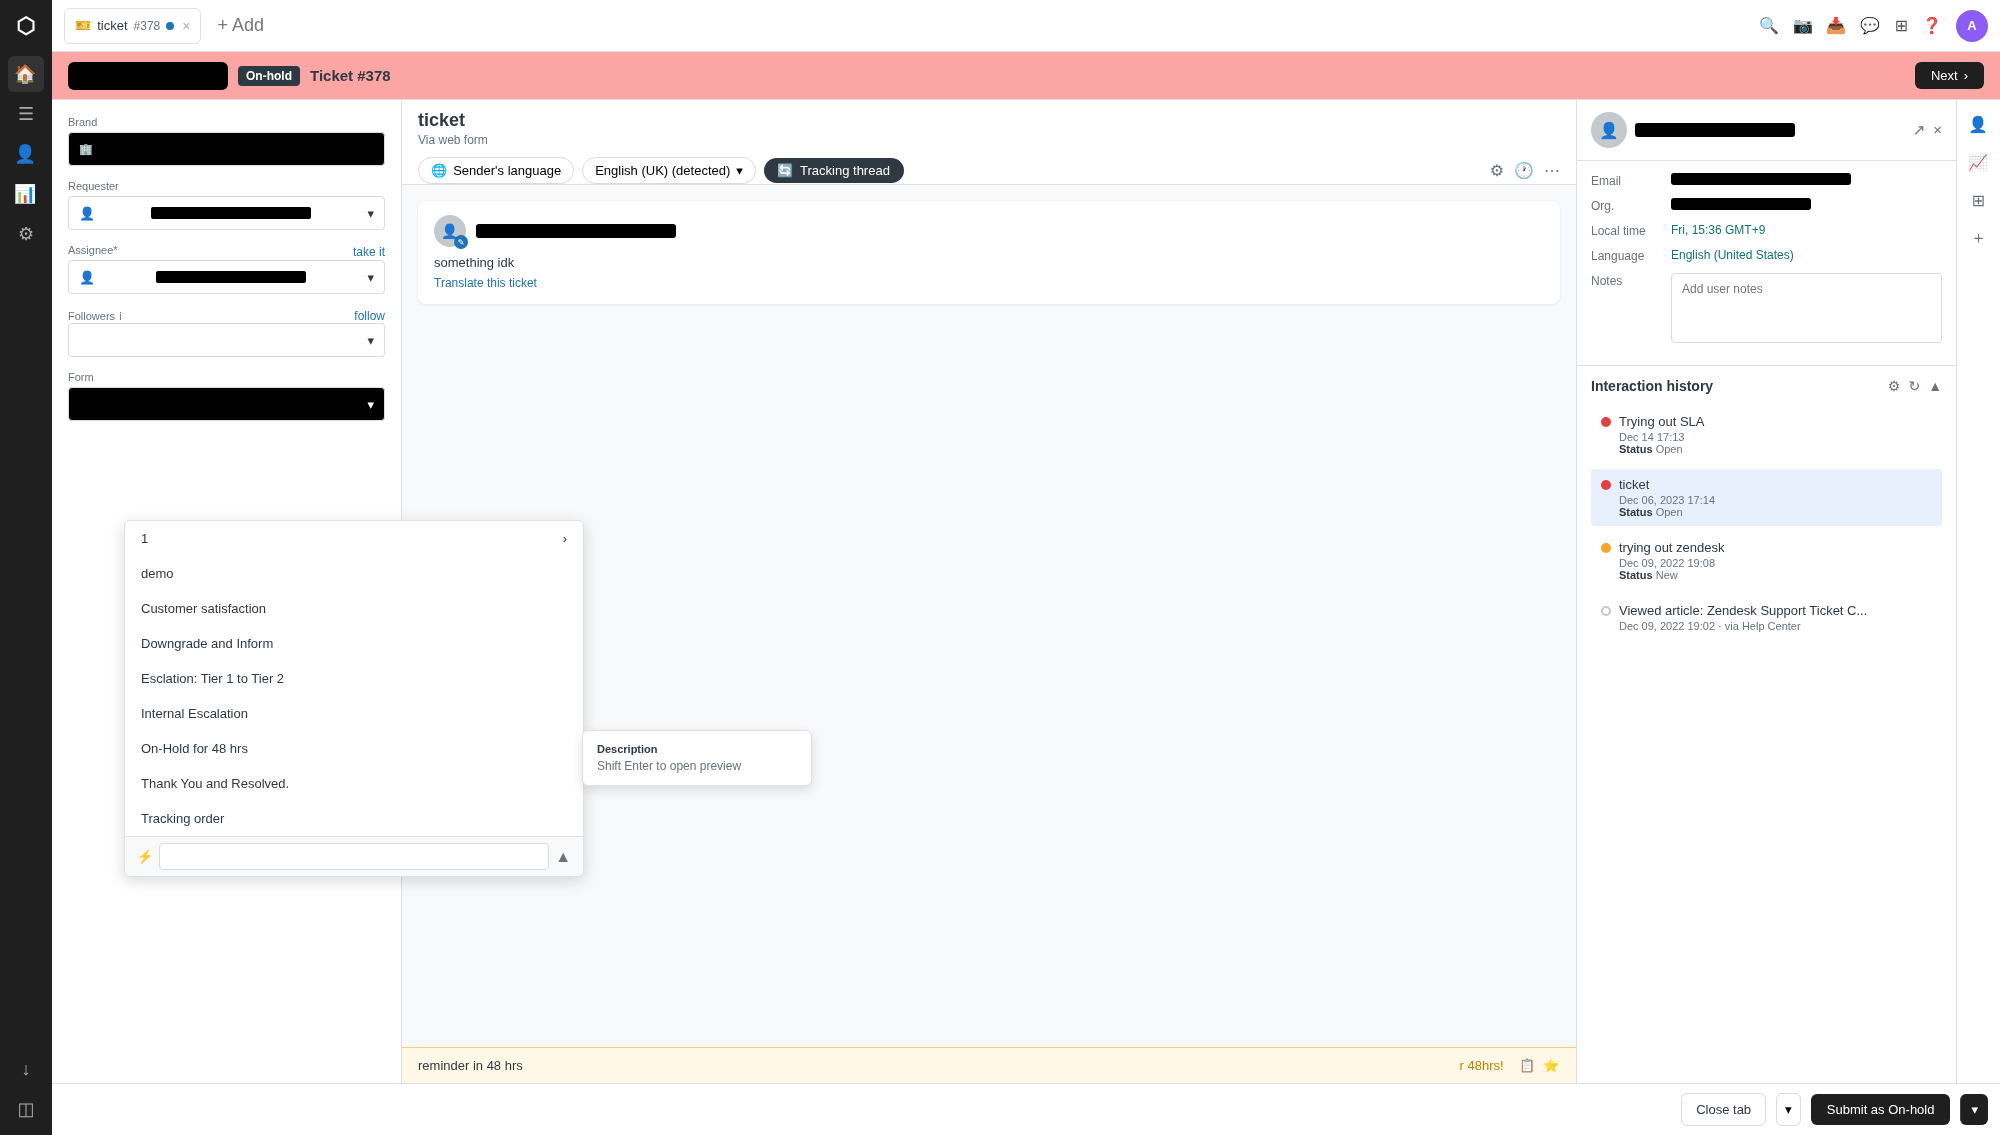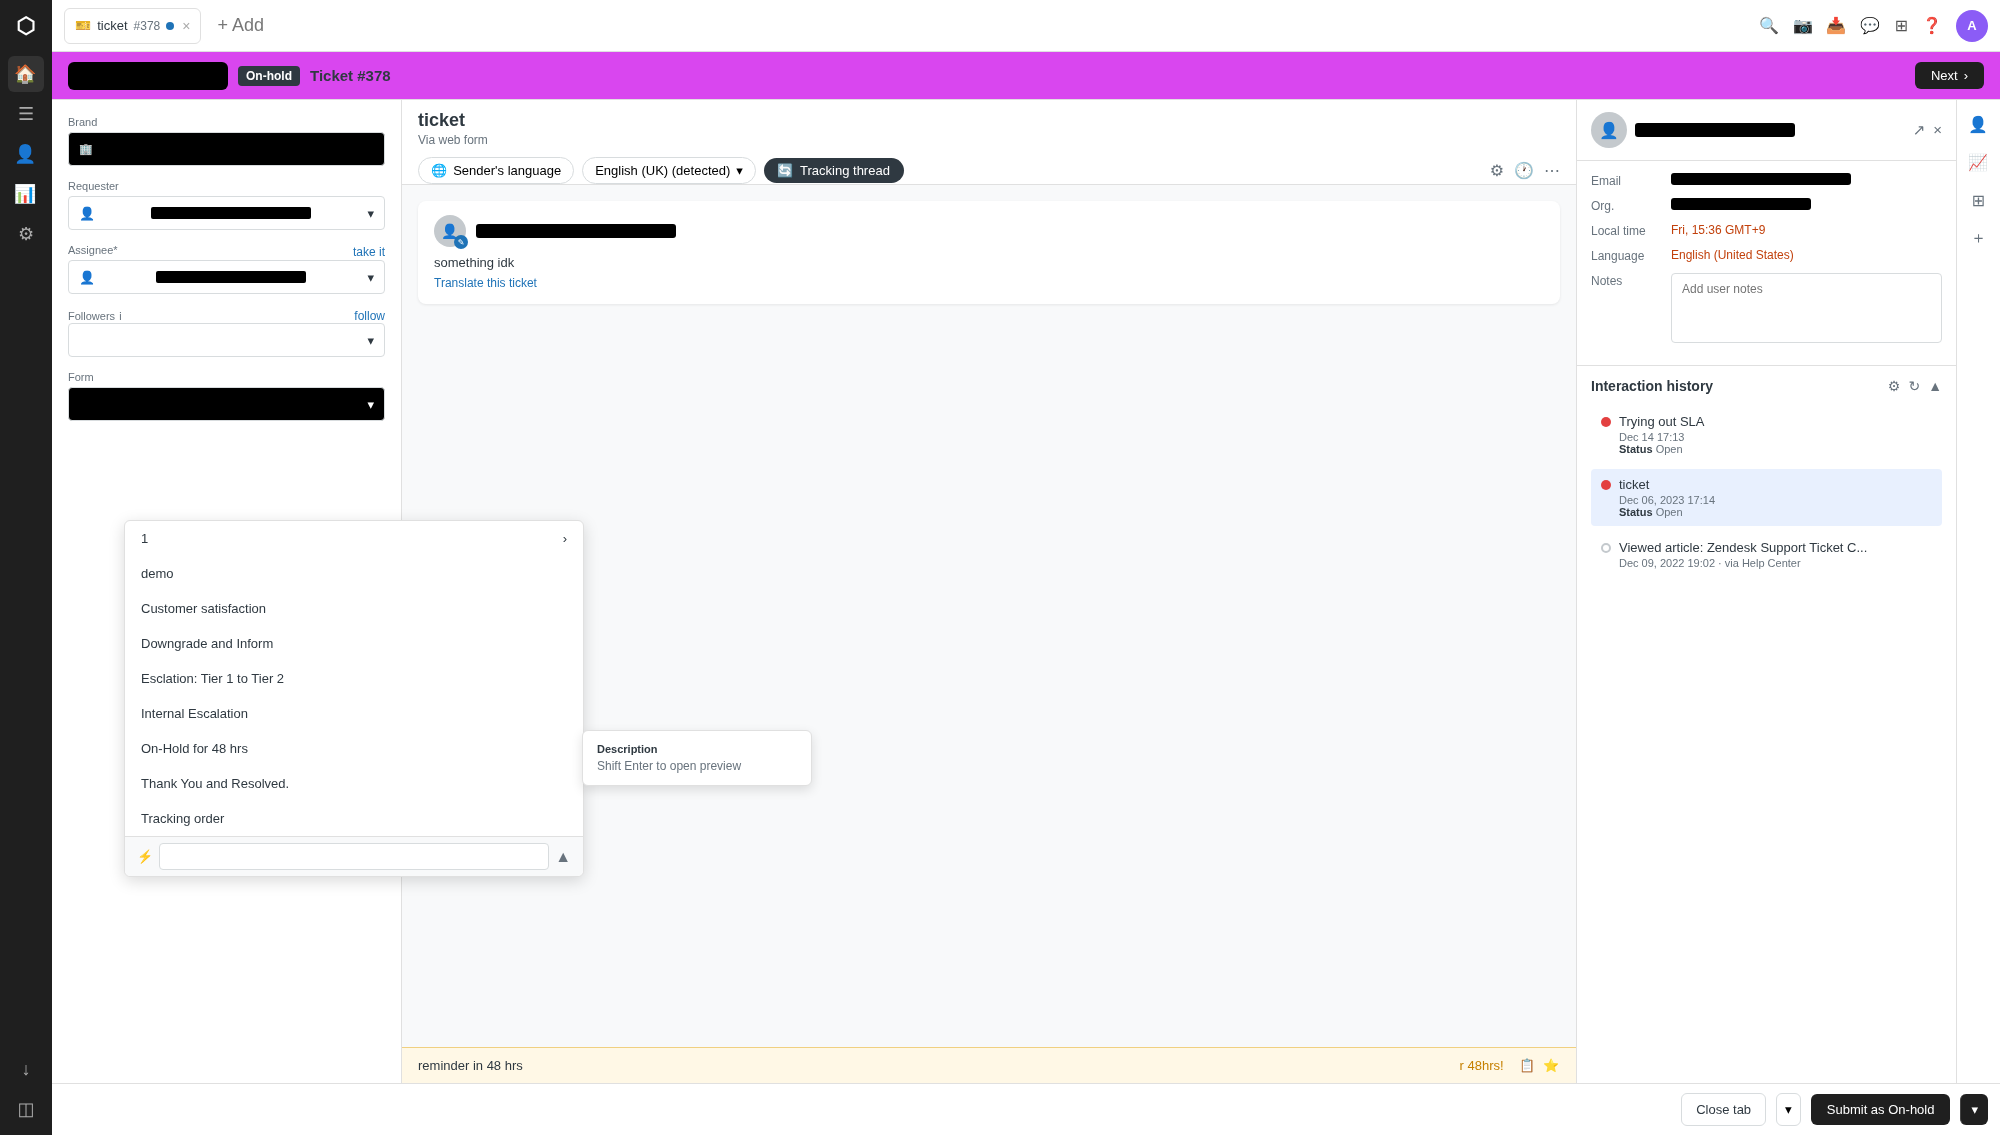--- a/index.html
+++ b/index.html
@@ -22,21 +22,21 @@
     .tab-item { display: flex; align-items: center; gap: 6px; background: #fff; border: 1px solid #e0e0e0; border-radius: 6px; padding: 4px 10px; cursor: pointer; font-size: 13px; height: 36px; }
     .tab-dot { width: 8px; height: 8px; border-radius: 50%; background: #1f73b7; flex-shrink: 0; }
     .tab-close { color: #aaa; cursor: pointer; font-size: 14px; margin-left: 2px; }
     .add-tab { background: none; border: none; cursor: pointer; color: #777; font-size: 18px; padding: 4px 8px; }
     .top-bar-spacer { flex: 1; }
     .top-bar-icons { display: flex; align-items: center; gap: 14px; color: #555; }
     .top-bar-icon { cursor: pointer; font-size: 16px; }
     .avatar-circle { width: 32px; height: 32px; border-radius: 50%; background: #8b5cf6; display: flex; align-items: center; justify-content: center; color: white; font-size: 13px; font-weight: bold; cursor: pointer; }
 
     
-    .ticket-bar { height: 48px; background: #d946ef; border-bottom: 1px solid #e0e0e0; display: flex; align-items: center; padding: 0 16px; gap: 10px; flex-shrink: 0; }
+    .ticket-bar { height: 48px; background: #fca5a5; border-bottom: 1px solid #e0e0e0; display: flex; align-items: center; padding: 0 16px; gap: 10px; flex-shrink: 0; }
     .status-badge { background: #2f3941; color: #fff; border-radius: 4px; padding: 3px 8px; font-size: 12px; font-weight: 600; }
     .ticket-title-bar { font-size: 15px; font-weight: 600; color: #2f3941; }
     .ticket-bar-spacer { flex: 1; }
     .next-btn { background: #1f1f1f; color: #fff; border: none; border-radius: 6px; padding: 6px 16px; font-size: 13px; cursor: pointer; display: flex; align-items: center; gap: 6px; }
 
     
     .content-area { flex: 1; display: flex; min-height: 0; }
 
     
     .sidebar { width: 350px; background: #fff; border-right: 1px solid #e0e0e0; display: flex; flex-direction: column; overflow-y: auto; flex-shrink: 0; padding: 16px; gap: 14px; }
@@ -83,21 +83,21 @@
 
     
     .right-panel { width: 380px; background: #fff; border-left: 1px solid #e0e0e0; display: flex; flex-direction: column; flex-shrink: 0; overflow-y: auto; }
     .right-panel-top { padding: 12px 14px; border-bottom: 1px solid #e0e0e0; display: flex; align-items: center; gap: 8px; }
     .right-user-avatar { width: 36px; height: 36px; border-radius: 50%; background: #c4c9cd; display: flex; align-items: center; justify-content: center; font-size: 16px; flex-shrink: 0; }
     .right-name-bar { background: #000; height: 14px; width: 160px; border-radius: 3px; }
     .right-icons { margin-left: auto; display: flex; gap: 8px; color: #68737d; font-size: 15px; }
     .right-info { padding: 12px 14px; border-bottom: 1px solid #e0e0e0; }
     .info-row { display: flex; align-items: flex-start; gap: 10px; margin-bottom: 10px; }
     .info-label { color: #68737d; font-size: 12px; width: 70px; flex-shrink: 0; padding-top: 1px; }
-    .info-value { font-size: 12px; color: #c2410c; }
+    .info-value { font-size: 12px; color: #0f766e; }
     .info-value-bar { background: #000; height: 12px; border-radius: 3px; }
     .notes-textarea { width: 100%; border: 1px solid #d8dcde; border-radius: 4px; padding: 8px 10px; font-size: 12px; color: #68737d; resize: none; height: 70px; font-family: inherit; }
     .interaction-history { padding: 12px 14px; }
     .ih-header { display: flex; align-items: center; justify-content: space-between; margin-bottom: 12px; }
     .ih-title { font-size: 14px; font-weight: 600; }
     .ih-icons { display: flex; gap: 8px; color: #68737d; font-size: 14px; }
     .ih-item { padding: 8px 10px; border-radius: 4px; margin-bottom: 6px; cursor: pointer; }
     .ih-item.active { background: #e8f0fe; }
     .ih-item-header { display: flex; align-items: center; gap: 8px; margin-bottom: 2px; }
     .ih-dot { width: 10px; height: 10px; border-radius: 50%; flex-shrink: 0; }
@@ -372,20 +372,28 @@
 
           <div class="ih-item active">
             <div class="ih-item-header">
               <div class="ih-dot red"></div>
               <span class="ih-name">ticket</span>
             </div>
             <div class="ih-date">Dec 06, 2023 17:14</div>
             <div class="ih-status"><strong>Status</strong> <span>Open</span></div>
           </div>
 
+          <div class="ih-item">
+            <div class="ih-item-header">
+              <div class="ih-dot orange"></div>
+              <span class="ih-name">trying out zendesk</span>
+            </div>
+            <div class="ih-date">Dec 09, 2022 19:08</div>
+            <div class="ih-status"><strong>Status</strong> <span>New</span></div>
+          </div>
 
           <div class="ih-item">
             <div class="ih-item-header">
               <div class="ih-dot circle"></div>
               <span class="ih-name">Viewed article: Zendesk Support Ticket C...</span>
             </div>
             <div class="ih-date">Dec 09, 2022 19:02 · via Help Center</div>
           </div>
         </div>
       </div>

